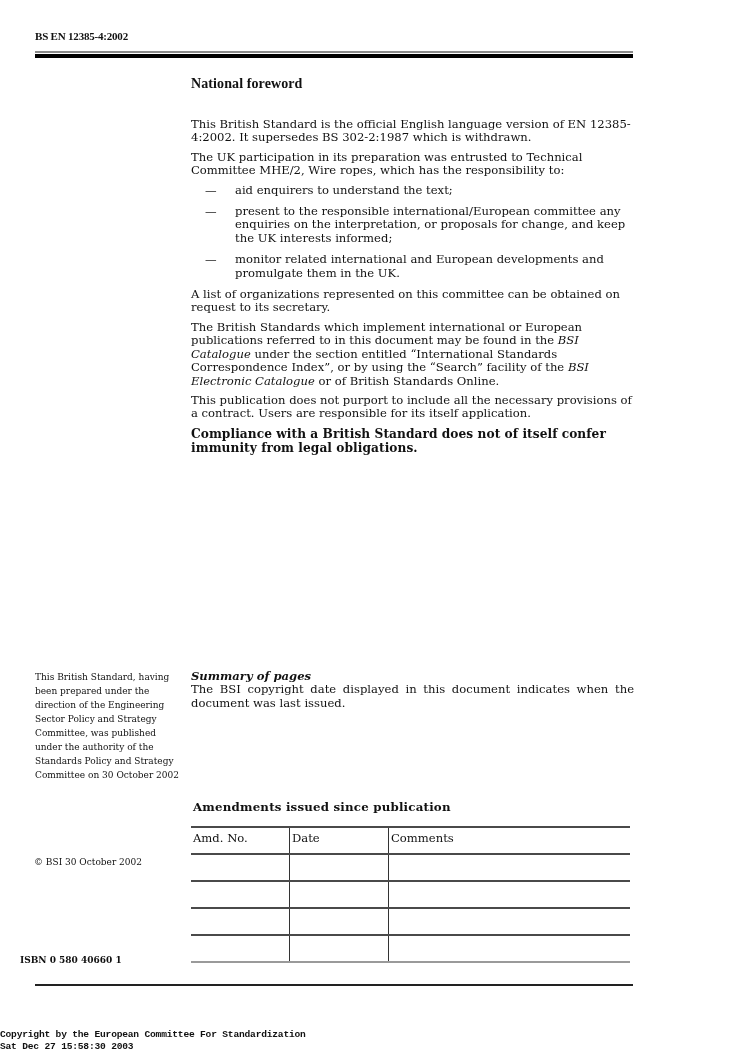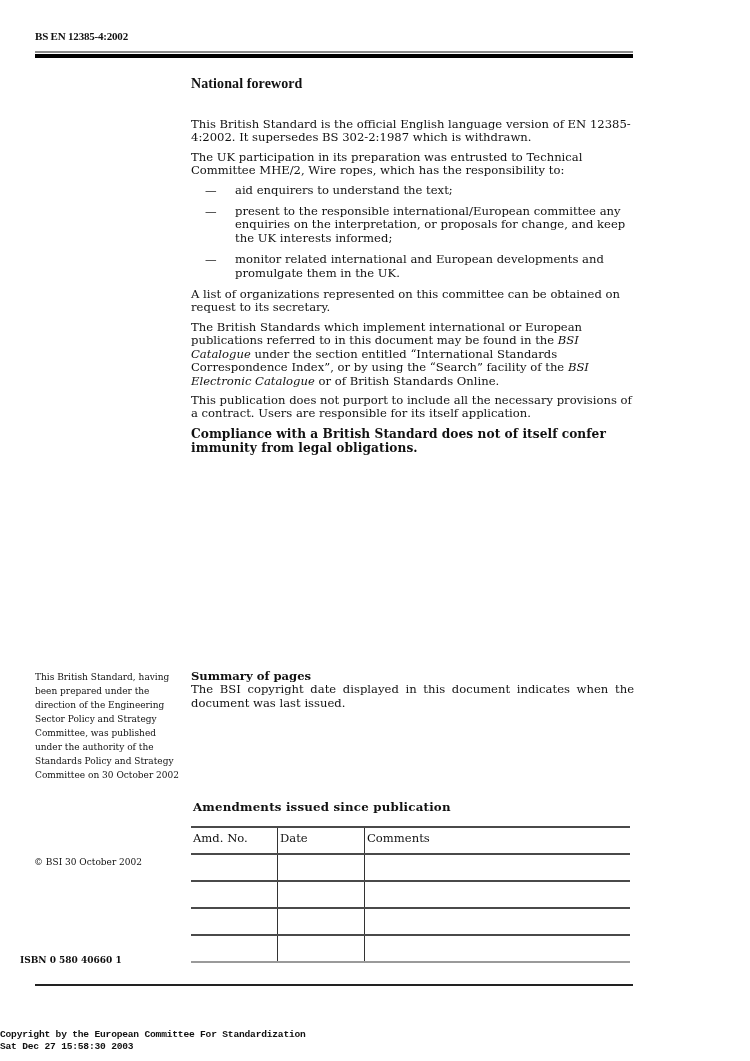--- a/index.html
+++ b/index.html
@@ -20,21 +20,21 @@
   .bullets li .dash { position: absolute; left: 14px; top: 0; }
   .strong-note { font-weight: bold; font-size: 12.2px; line-height: 14px; letter-spacing: 0.05px; }
   .side-note { left: 35px; top: 670px; width: 150px; font-size: 9px; line-height: 14px; }
   .summary { left: 191px; top: 670px; width: 443px; font-size: 11.6px; line-height: 13.4px; }
   .summary p { margin: 0 0 6px 0; }
   .summary .justify { text-align: justify; text-align-last: left; }
   .amend-title { left: 193px; top: 800px; font-weight: bold; font-size: 11.8px; letter-spacing: 0.2px; }
   .copyright-date { left: 34px; top: 857px; font-size: 9px; }
   .isbn { left: 20px; top: 955px; font-size: 9px; font-weight: bold; }
   .amend-table { left: 191px; top: 826px; width: 439px; border-collapse: collapse; }
-  .amend-table td, .amend-table th { height: 25px; padding: 0 0 0 2px; border-top: 2px solid #4a4a4a;
+  .amend-table td, .amend-table th { height: 25px; padding: 0 12px 0 2px; border-top: 2px solid #4a4a4a;
                                      font-weight: normal; text-align: left; vertical-align: top;
                                      font-size: 11.6px; line-height: 20px; }
   .amend-table tr:last-child td { border-bottom: 2px solid #9a9a9a; }
   .amend-table .c1 { width: 84px; border-right: 1.5px solid #333; }
   .amend-table .c2 { width: 84px; border-right: 1.5px solid #333; }
   .bottom-rule { left: 35px; top: 984px; width: 598px; height: 2px; background: #222; }
   .footer { left: 0px; top: 1029px; font-family: Liberation Mono, monospace; font-weight: bold;
             font-size: 9.6px; line-height: 12px; letter-spacing: -0.2px; }
 </style>
 </head>
@@ -65,21 +65,21 @@
   </ul>
   <p>A list of organizations represented on this committee can be obtained on request to its secretary.</p>
   <p><span>The British Standards which implement international or European publications referred to in this document may be found in the </span><i>BSI Catalogue</i><span> under the section entitled “International Standards Correspondence Index”, or by using the “Search” facility of the </span><i>BSI Electronic Catalogue</i><span> or of British Standards Online.</span></p>
   <p>This publication does not purport to include all the necessary provisions of a contract. Users are responsible for its itself application.</p>
   <p class="strong-note">Compliance with a British Standard does not of itself confer immunity from legal obligations.</p>
 </div>
 
 <div class="abs side-note">This British Standard, having been prepared under the direction of the Engineering Sector Policy and Strategy Committee, was published under the authority of the Standards Policy and Strategy Committee on 30 October 2002</div>
 
 <div class="abs summary">
-  <p class="heading" style="font-weight:bold;margin:0;">Summary of pages</p>
+  <p class="heading" style="font-weight:bold;margin:0;font-style:italic;">Summary of pages</p>
   <p class="justify">The BSI copyright date displayed in this document indicates when the document was last issued.</p>
 </div>
 
 <div class="abs amend-title">Amendments issued since publication</div>
 
 <table class="abs amend-table">
   <tbody>
       <tr>
     <th class="c1">Amd. No.</th>
     <th class="c2">Date</th>

